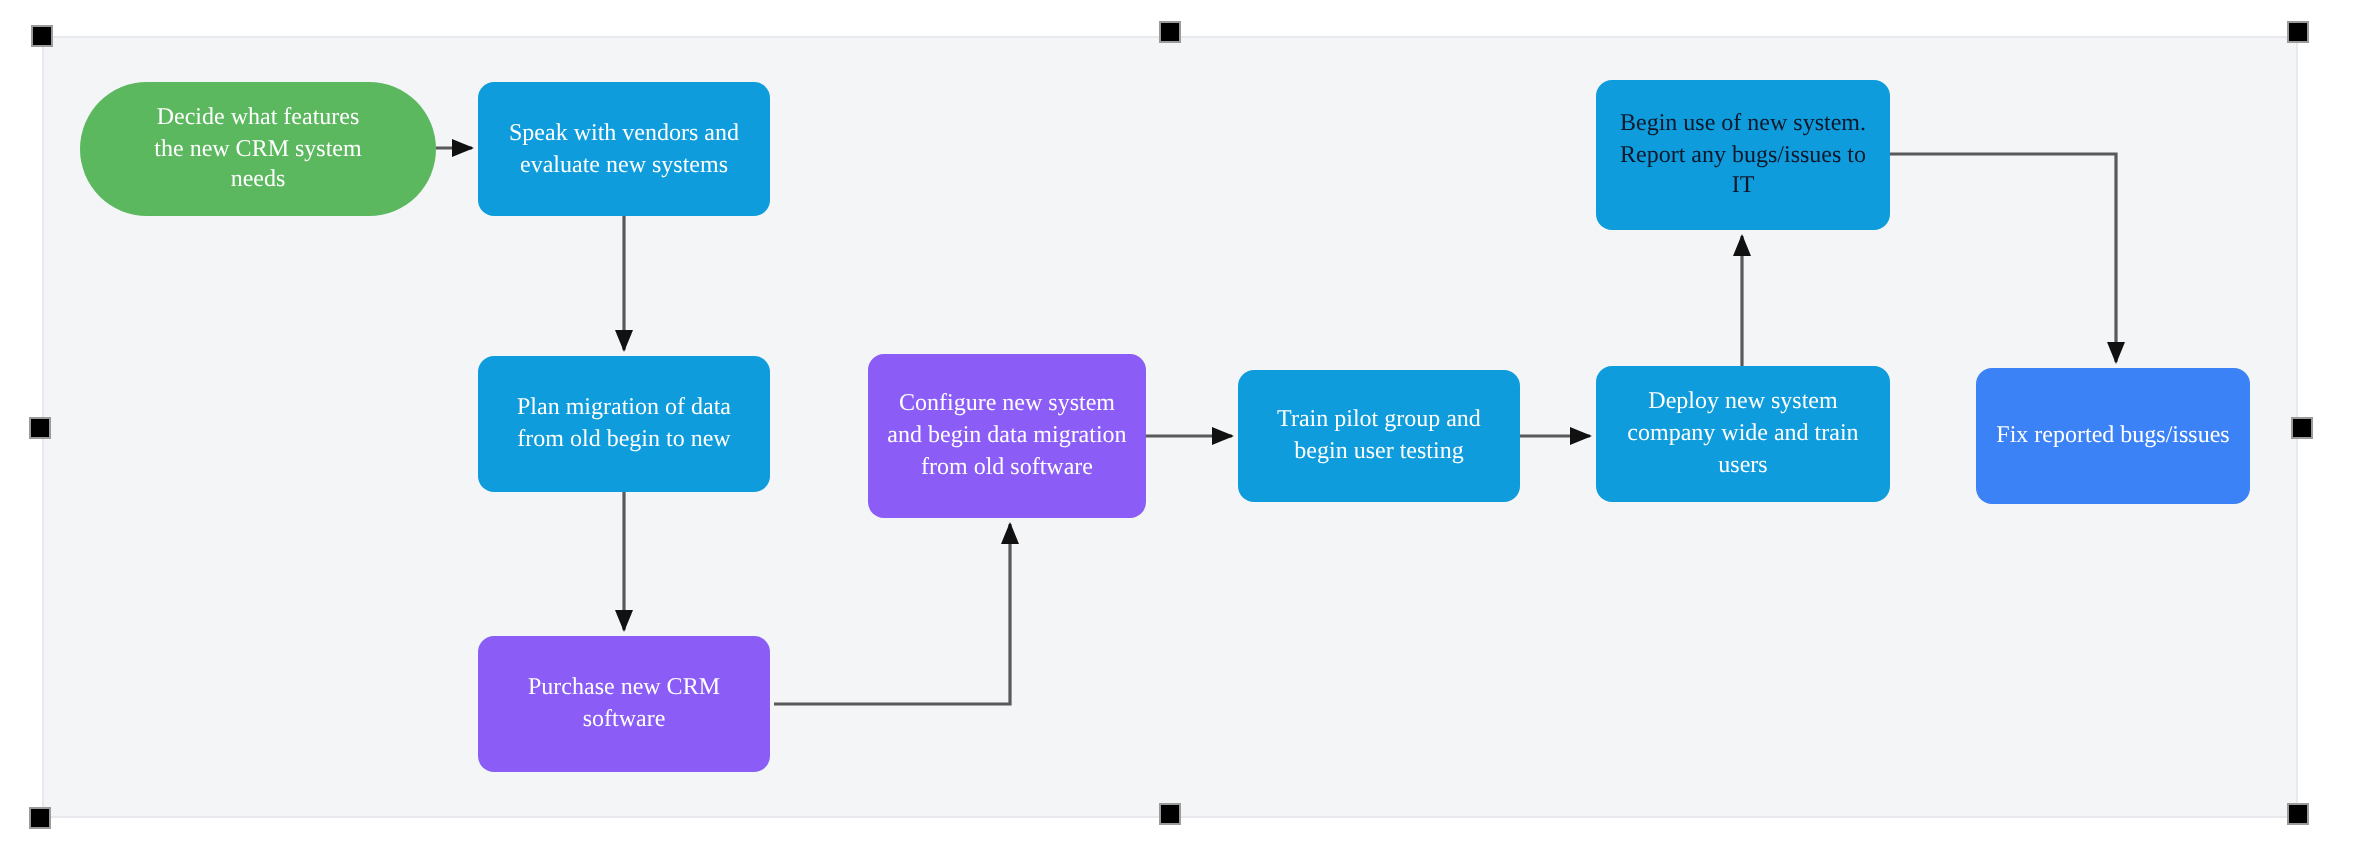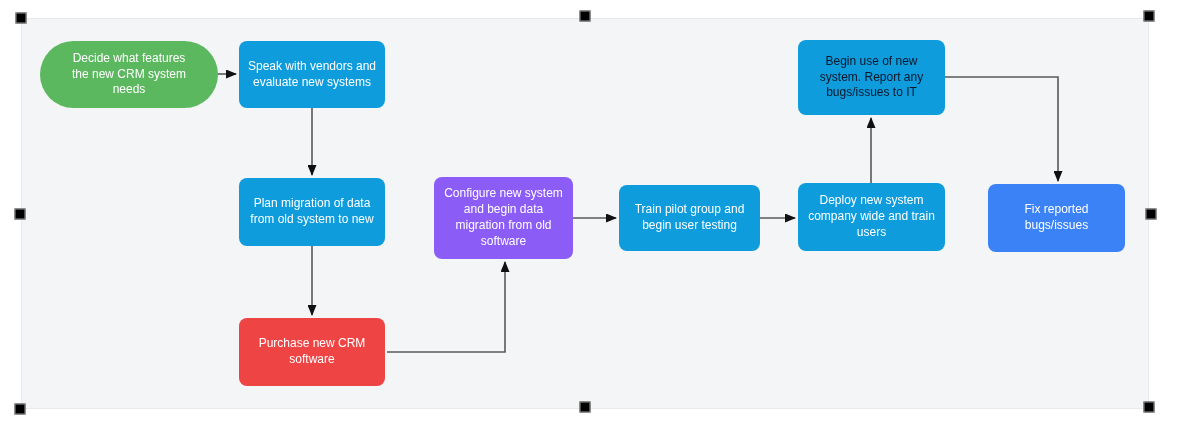--- a/index.html
+++ b/index.html
@@ -7,20 +7,21 @@
     padding: 0;
     background: #ffffff;
     font-family: "Liberation Sans", sans-serif;
   }
   #stage {
     position: relative;
     width: 1179px;
     height: 432px;
     overflow: hidden;
     background: #ffffff;
+    font-family: Liberation Serif, serif;
   }
   #canvas {
     position: absolute;
     box-sizing: border-box;
     background: #f3f5f7;
     border: 1px solid #e7e9ec;
   }
   #edge-layer {
     position: absolute;
     left: 0;
@@ -77,23 +78,23 @@
       </g>
   </svg>
 
   <div class="node terminator" style="left: 40px; top: 41px; width: 178px; height: 67px; background: rgb(92, 184, 95); color: rgb(255, 255, 255);">
     <span>Decide what features the new CRM system needs</span>
   </div>
   <div class="node process" style="left: 239px; top: 41px; width: 146px; height: 67px; background: rgb(14, 156, 220); color: rgb(255, 255, 255);">
     <span>Speak with vendors and evaluate new systems</span>
   </div>
   <div class="node process" style="left: 239px; top: 178px; width: 146px; height: 68px; background: rgb(14, 156, 220); color: rgb(255, 255, 255);">
-    <span>Plan migration of data from old system to new</span>
+    <span>Plan migration of data from old begin to new</span>
   </div>
-  <div class="node process" style="left: 239px; top: 318px; width: 146px; height: 68px; background: #ef4444; color: rgb(255, 255, 255);">
+  <div class="node process" style="left: 239px; top: 318px; width: 146px; height: 68px; background: #8b5cf6; color: rgb(255, 255, 255);">
     <span>Purchase new CRM software</span>
   </div>
   <div class="node process" style="left: 434px; top: 177px; width: 139px; height: 82px; background: #8b5cf6; color: rgb(255, 255, 255);">
     <span>Configure new system and begin data migration from old software</span>
   </div>
   <div class="node process" style="left: 798px; top: 183px; width: 147px; height: 68px; background: rgb(14, 156, 220); color: rgb(255, 255, 255);">
     <span>Deploy new system company wide and train users</span>
   </div>
   <div class="node process" style="left: 619px; top: 185px; width: 141px; height: 66px; background: rgb(14, 156, 220); color: rgb(255, 255, 255);">
     <span>Train pilot group and begin user testing</span>

